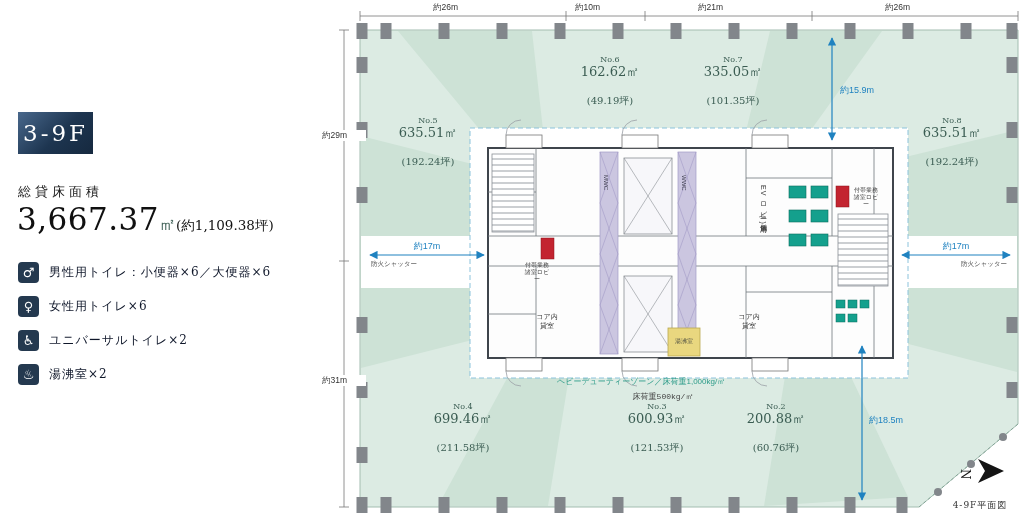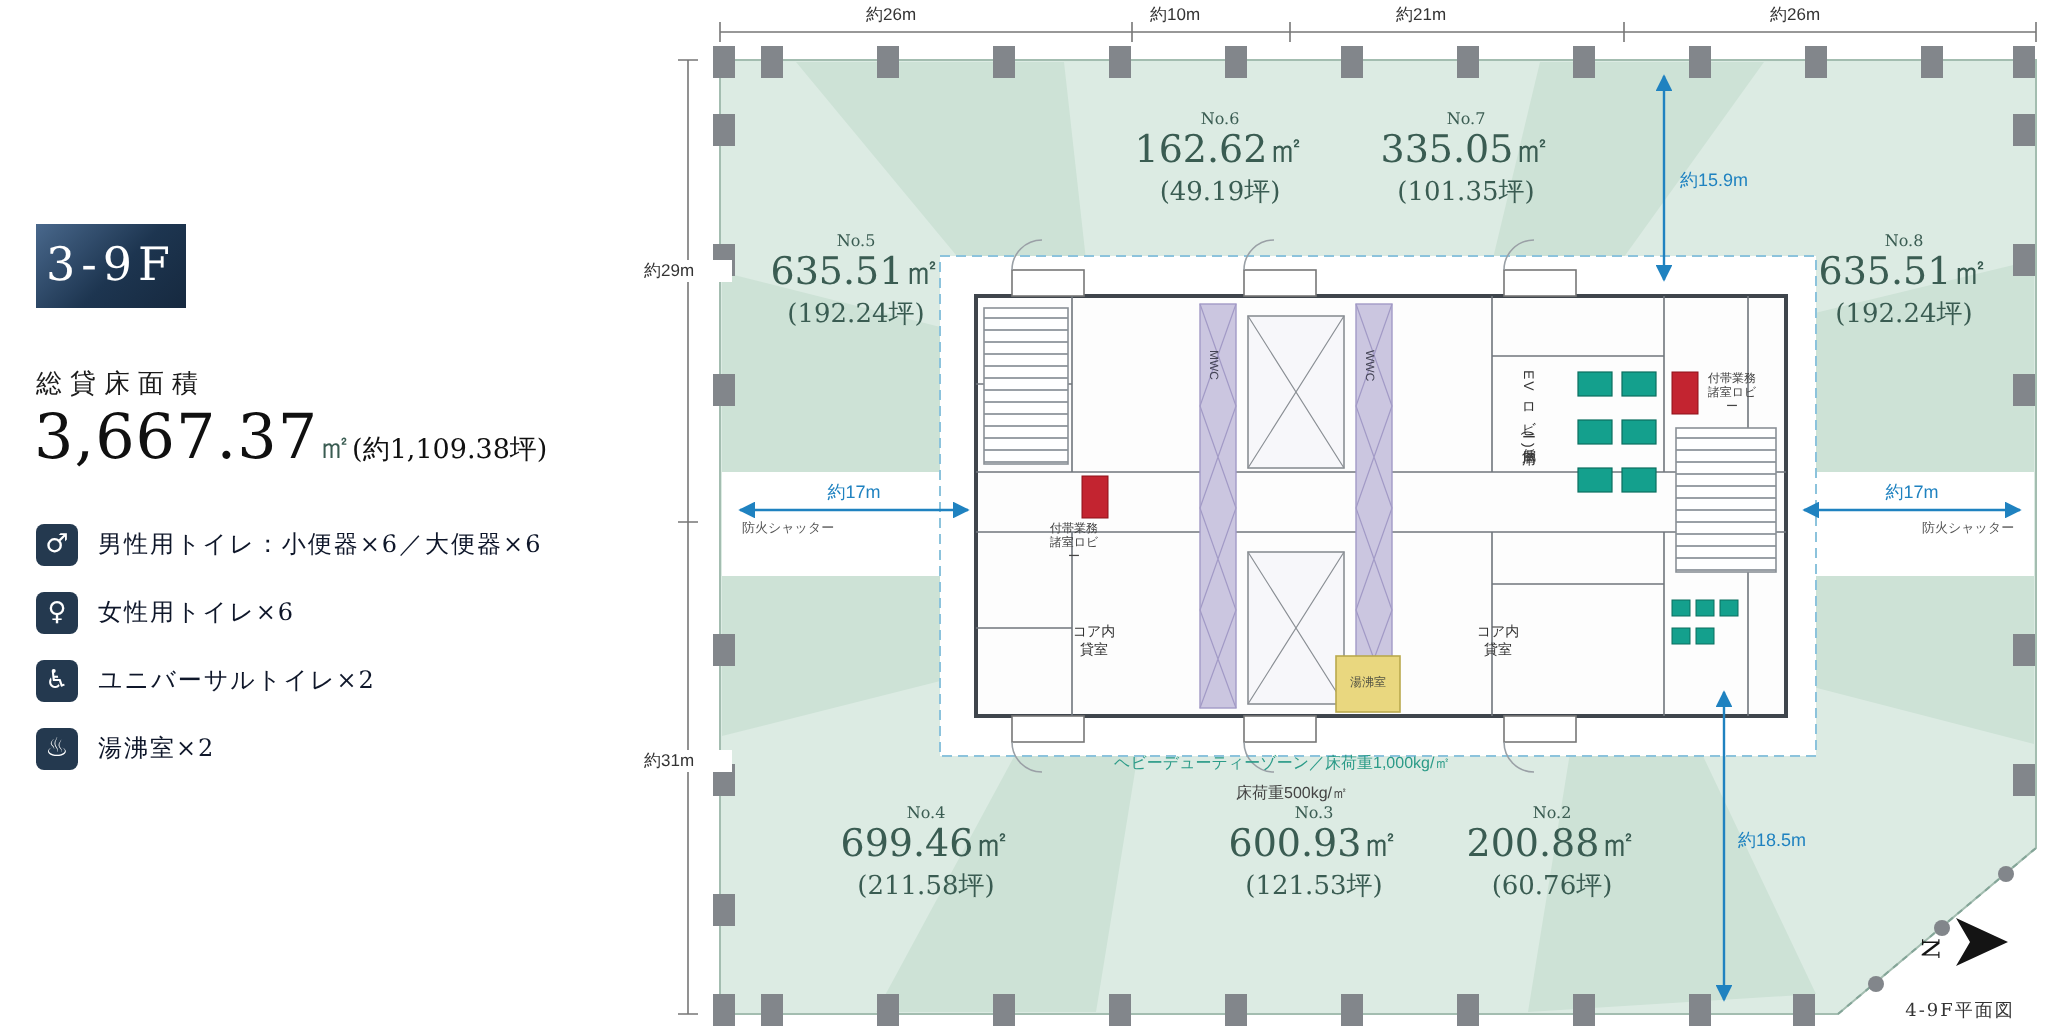--- a/index.html
+++ b/index.html
@@ -21,25 +21,25 @@
   .legend-icon{width:21px;height:21px;background:#24394f;border-radius:4px;color:#fff;display:flex;align-items:center;justify-content:center;
                font-family:"DejaVu Sans",sans-serif;font-size:13px;flex:0 0 21px}
   .legend-label{font-size:12px;color:#0f172a;letter-spacing:1px;white-space:nowrap}
 
   
   .dim{font-size:8.5px;color:#333;text-align:left;font-family:"Liberation Sans",sans-serif;white-space:nowrap}
   .ldim{background:#fff;line-height:11px}
   .bdim{font-size:9px;color:#1f82c0;font-family:"Liberation Sans",sans-serif;white-space:nowrap}
   .unit{width:110px;text-align:center;color:#3a5c52;line-height:1.15}
   .unit-no{font-size:8px}
-  .unit-area{font-size:19px;margin-top:1px}
-  .unit-tsubo{font-size:13px;margin-top:3px}
+  .unit-area{font-size:13px;margin-top:1px}
+  .unit-tsubo{font-size:10px;margin-top:15px}
   .tinylbl{font-size:6.5px;color:#555;font-family:"Liberation Sans",sans-serif;white-space:nowrap}
   .hd{font-size:8px;color:#2b9b88;text-align:left;font-family:"Liberation Sans",sans-serif;width:275px;white-space:nowrap}
-  .fl{font-size:8px;color:#444;text-align:left;font-family:Liberation Sans, sans-serif;width:90px;white-space:nowrap}
+  .fl{font-size:8px;color:#444;text-align:center;font-family:Liberation Mono, monospace;width:90px;white-space:nowrap}
   .coreroom{width:40px;text-align:center;font-size:7px;color:#333;line-height:1.3;font-family:"Liberation Sans",sans-serif}
   .vert{writing-mode:vertical-rl;text-orientation:mixed;font-family:"Liberation Sans",sans-serif;color:#333}
   .evlobby{font-size:7px;height:90px;letter-spacing:1px}
   .wclbl{font-size:6px;color:#445;height:30px}
   .svclbl{width:30px;font-size:6px;color:#444;line-height:1.2;text-align:center;font-family:"Liberation Sans",sans-serif}
   .kitch{width:34px;font-size:6px;color:#554;text-align:center;font-family:"Liberation Sans",sans-serif}
   .caption{left:938px;top:499px;width:84px;text-align:center;font-size:9px;color:#333;letter-spacing:1px}
 </style>
 </head>
 <body>

